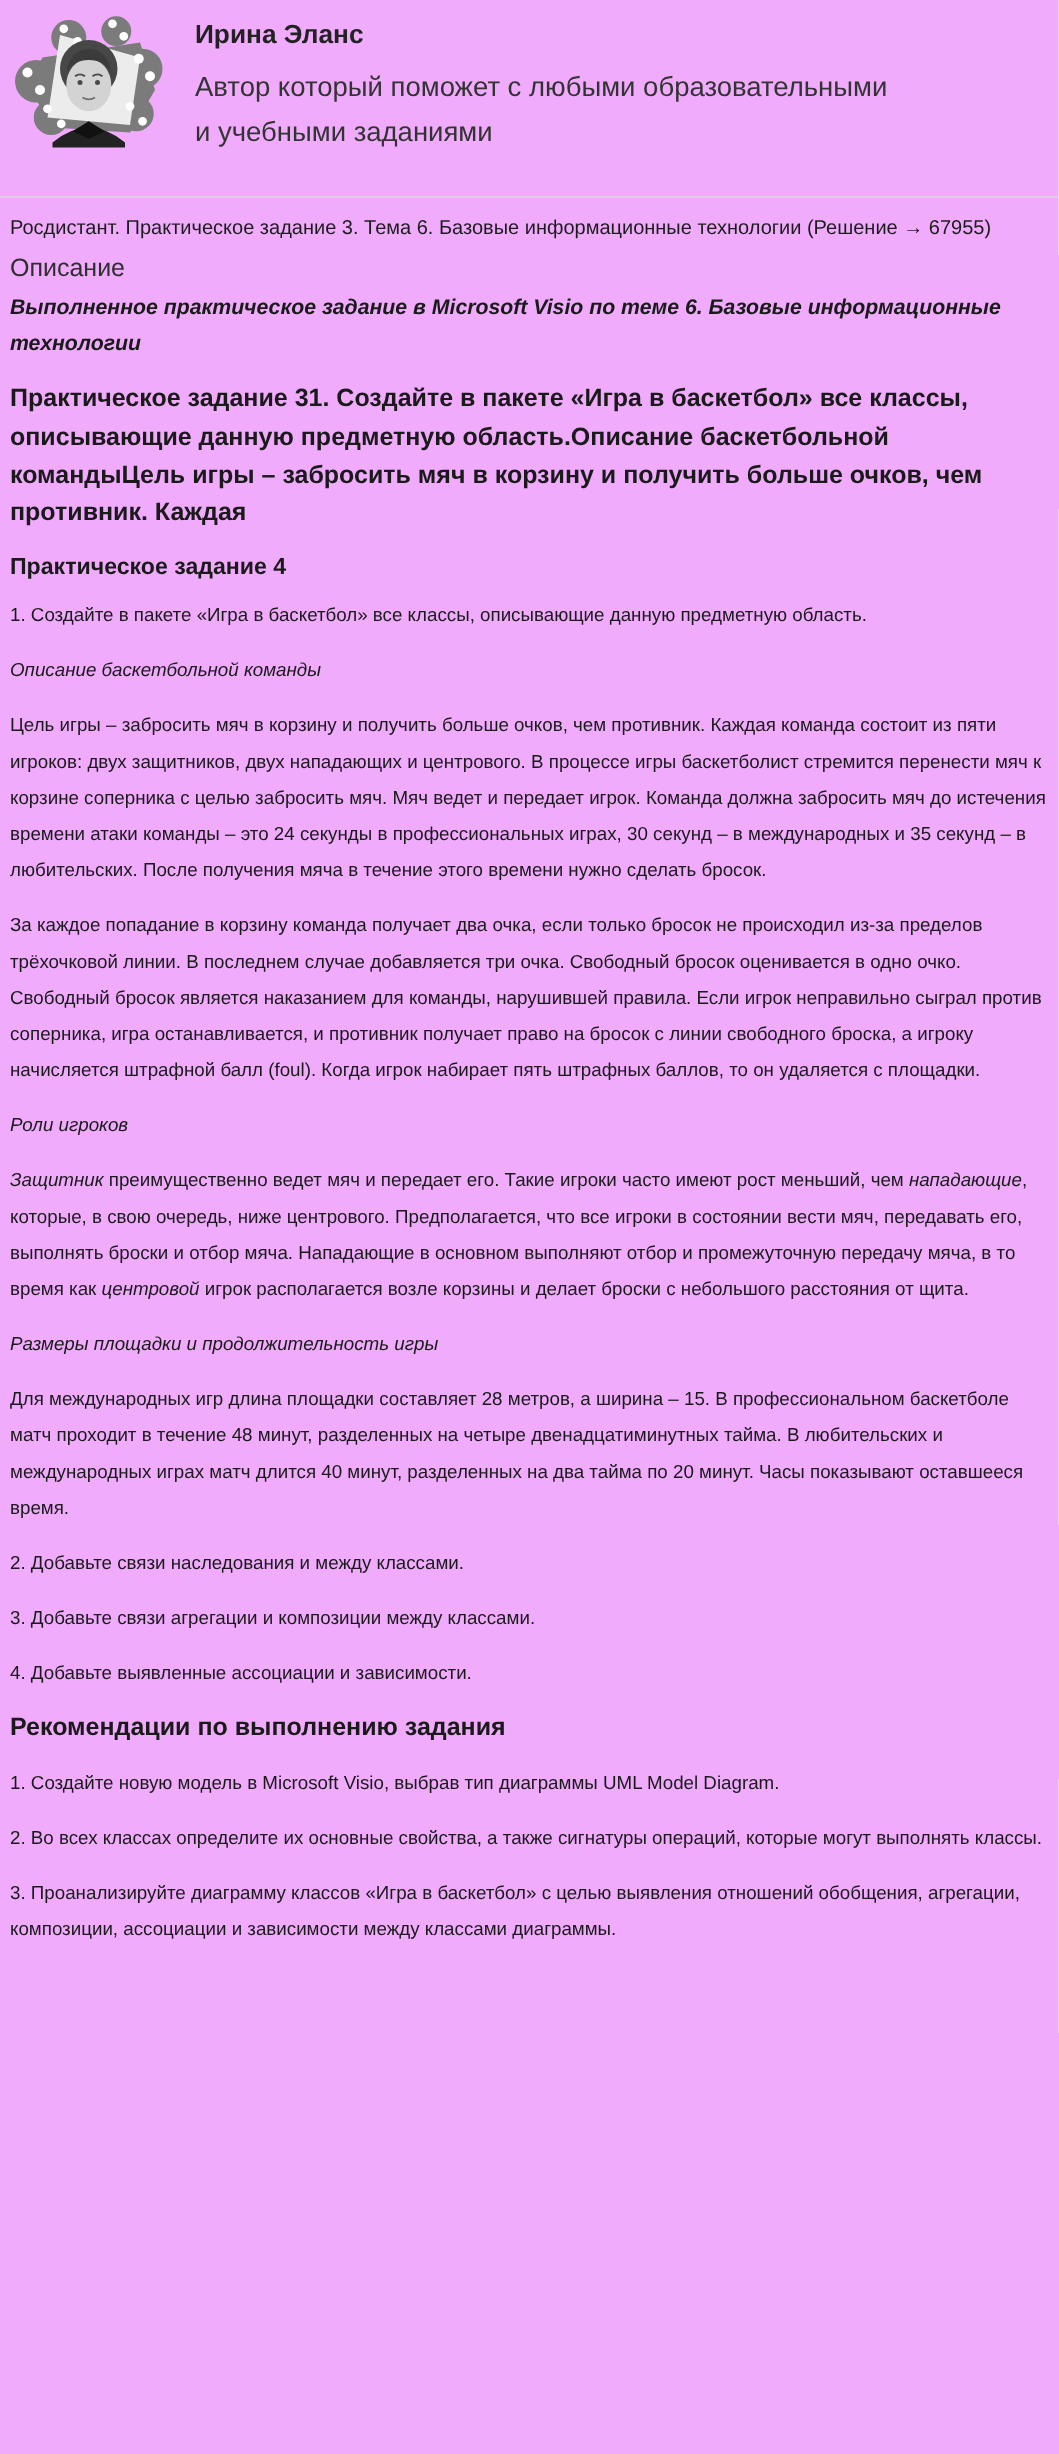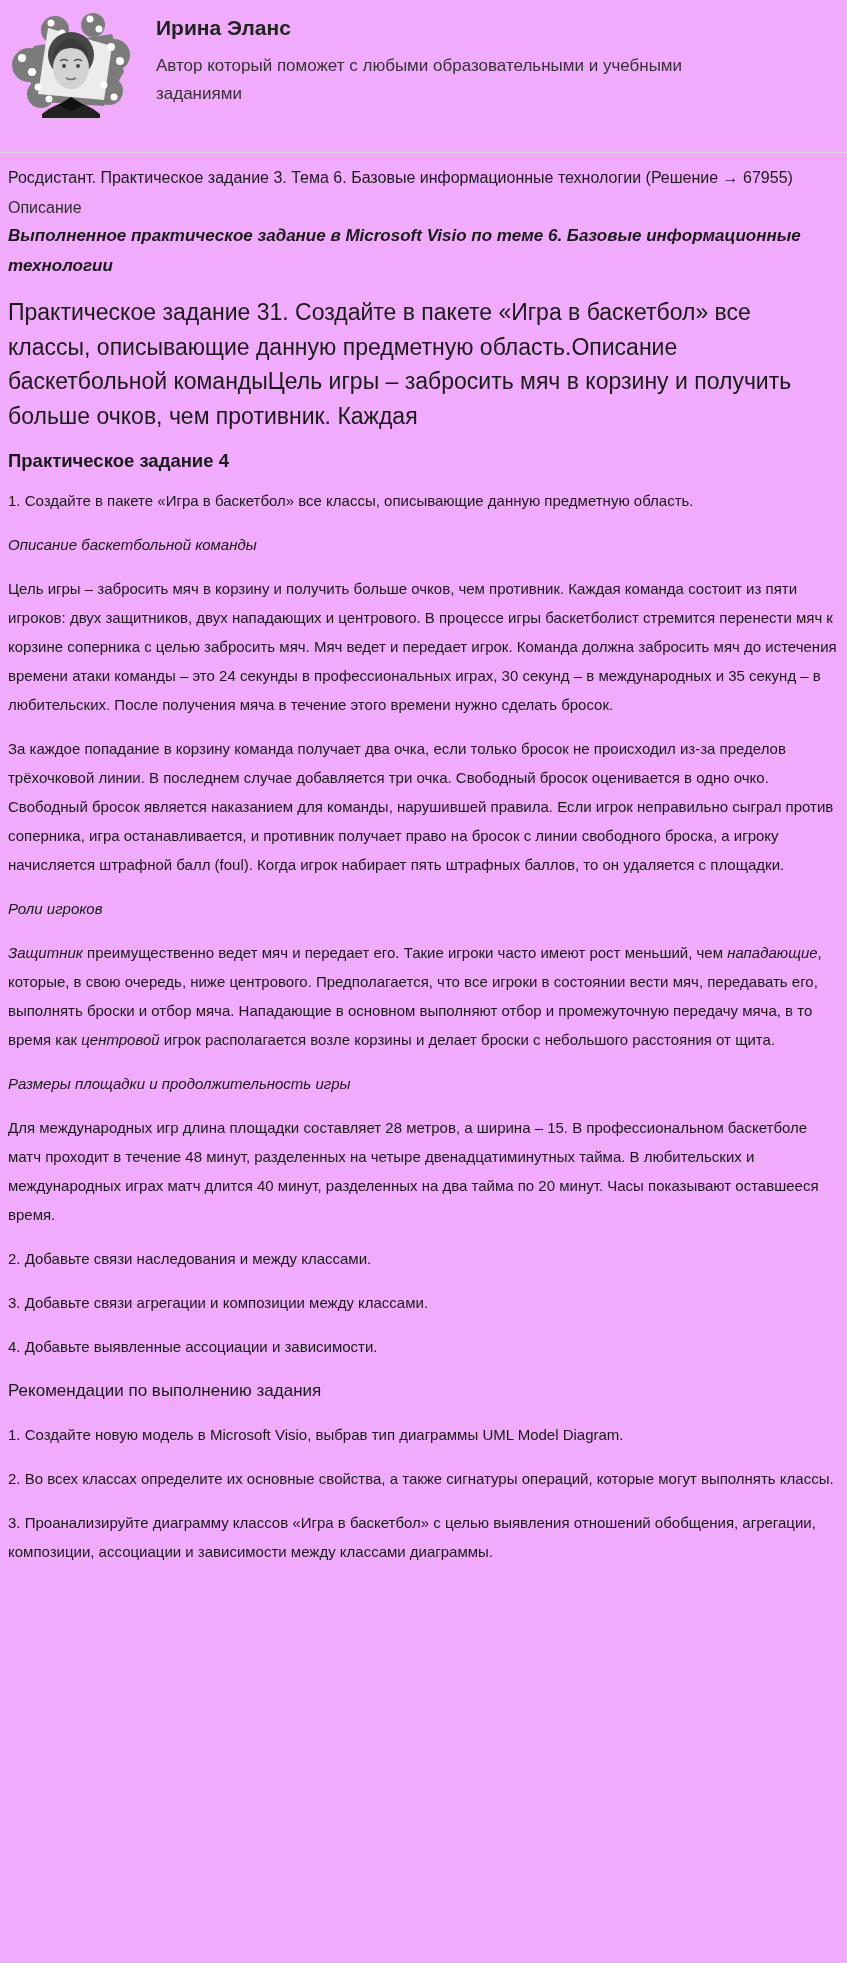--- a/index.html
+++ b/index.html
@@ -30,69 +30,69 @@
   }
   .avatar svg { display: block; width: 100%; height: 100%; }
   .author-info { padding-top: 6px; }
   .author-name {
     font-size: 21px;
     font-weight: bold;
     color: #222222;
     margin: 2px 0 12px;
   }
   .author-desc {
-    font-size: 17px;
+    font-size: 22px;
     line-height: 1.65;
     color: #333333;
     max-width: 555px;
   }
   
   .divider {
     border: none;
     border-top: 1px solid #d9d9d9;
     margin: 32px -10px 0 -8px;
   }
   
   .title {
     font-size: 16px;
     font-weight: 400;
     line-height: 1.38;
     margin: 14px 0 10px;
     color: #1c1c1c;
   }
   .label {
-    font-size: 16px;
+    font-size: 20px;
     color: #2e2e2e;
     margin: 8px 0 4px;
   }
   .desc-bi {
     font-size: 17px;
     font-weight: bold;
     font-style: italic;
     line-height: 1.75;
     margin: 4px 0 14px;
   }
   .toc-heading {
-    font-size: 23px;
-    font-weight: normal;
+    font-size: 20px;
+    font-weight: bold;
     line-height: 1.52;
     margin: 4px 0 14px;
   }
   .task-heading {
     font-size: 18.5px;
     font-weight: bold;
     margin: 16px 0 14px;
   }
   .body-p {
     font-size: 15px;
     line-height: 29px;
     margin: 0 0 15px;
   }
   .p-italic { font-style: italic; }
-  .p-bold { font-weight: normal; font-size: 17px; }
+  .p-bold { font-weight: bold; font-size: 20px; }
 </style>
 </head>
 <body>
 
 <div class="page">
 
   <header class="author-header">
     <div class="avatar">
       <svg viewBox="0 0 128 112" xmlns="http://www.w3.org/2000/svg" aria-hidden="true">
         <g fill="#7b7b7b">

